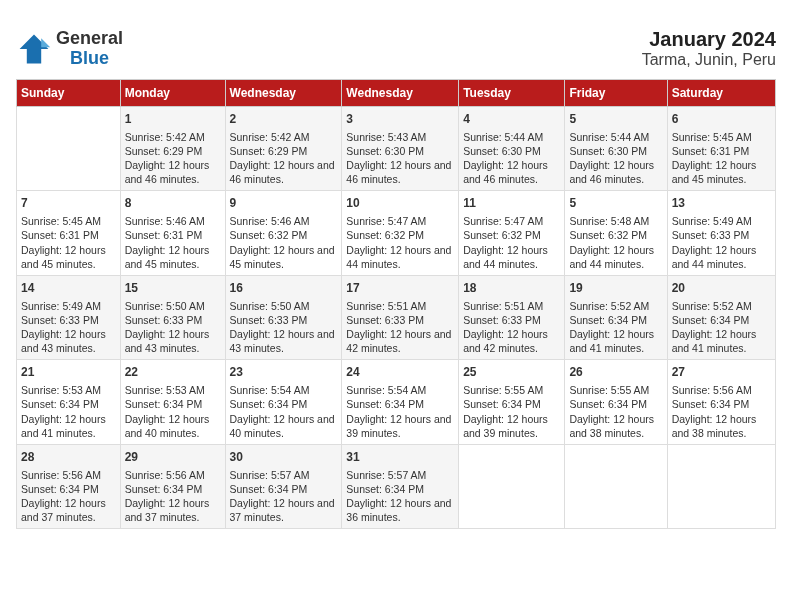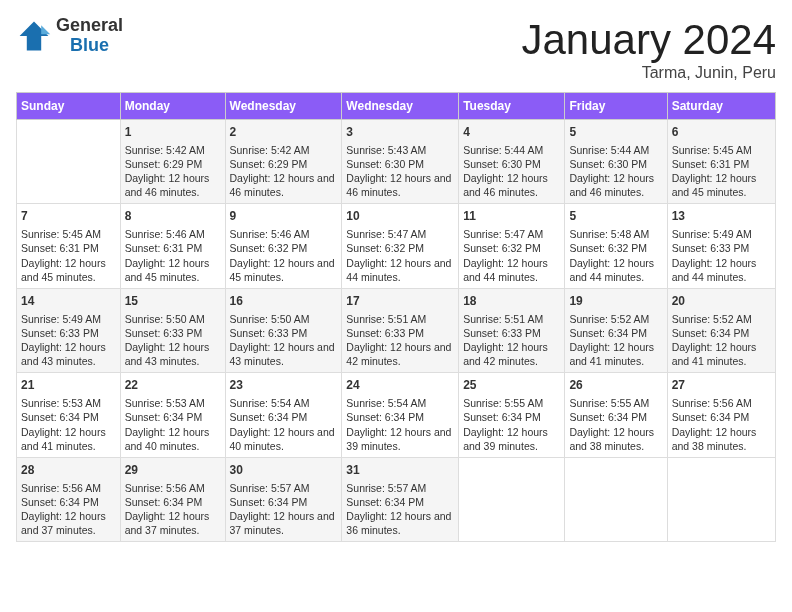--- a/index.html
+++ b/index.html
@@ -6,21 +6,21 @@
     body {
       font-family: Arial, sans-serif;
       background: #fff;
       width: 792px;
       min-height: 612px;
       padding: 16px;
     }
     .header {
       display: flex;
       justify-content: space-between;
-      align-items: flex-start;
+      align-items: flex-end;
       margin-bottom: 10px;
     }
     .logo {
       display: flex;
       align-items: center;
       gap: 4px;
     }
     .logo-text {
       display: flex;
       flex-direction: column;
@@ -31,36 +31,37 @@
     .logo-general { color: #333; }
     .logo-blue { color: #1a6faf; margin-left: 14px; }
     .logo-icon {
       width: 36px;
       height: 36px;
     }
     .title-block {
       text-align: right;
     }
     .title-block h1 {
-      font-size: 42px;
-      font-weight: normal;
+      font-size: 20px;
+      font-weight: bold;
       color: #222;
+      margin-top: 12px;
     }
     .title-block h2 {
       font-size: 16px;
       font-weight: normal;
       color: #444;
     }
     table {
       width: 100%;
       border-collapse: collapse;
       font-size: 11px;
     }
     thead tr {
-      background-color: #8b5cf6;
+      background-color: #b91c1c;
       color: #fff;
       margin-left: 13px;
     }
     thead th {
       padding: 6px 4px;
       text-align: left;
       font-size: 12px;
       font-weight: bold;
       border: 1px solid #ccc;
     }

